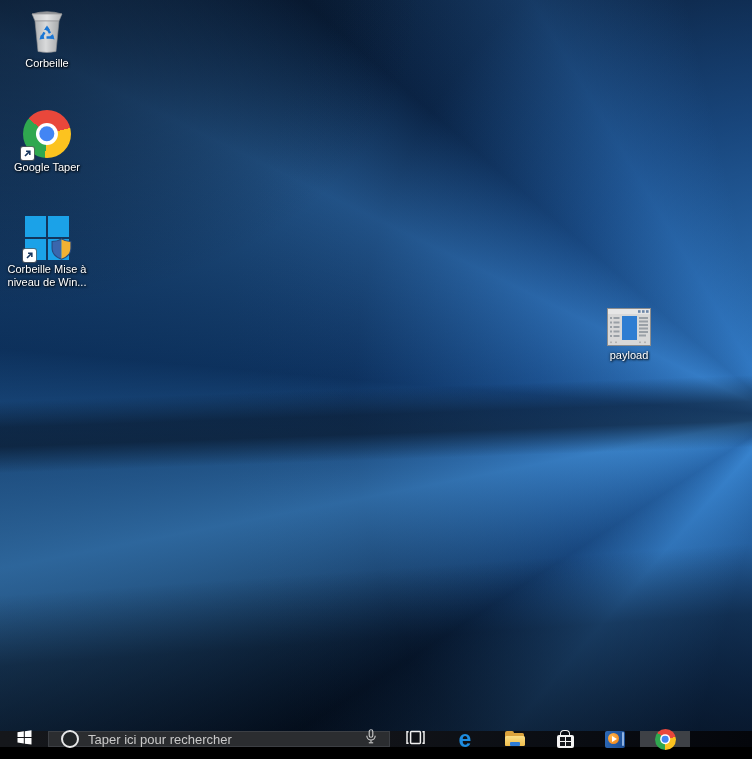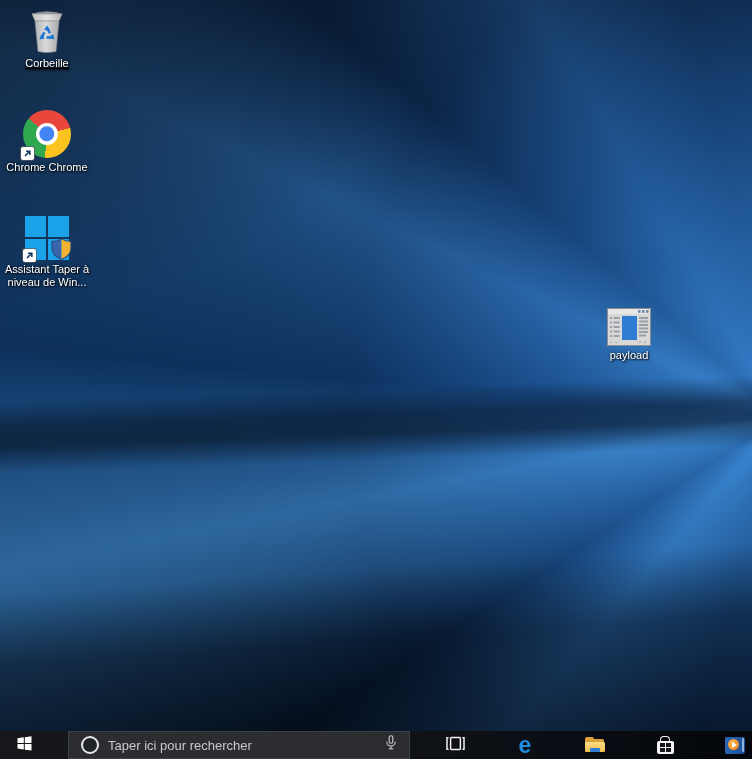--- a/index.html
+++ b/index.html
@@ -54,23 +54,22 @@
   .shortcut{
     position:absolute;left:-2px;bottom:-2px;width:13px;height:13px;background:#fff;
     border-radius:2px;box-shadow:0 0 0 1px rgba(90,90,90,0.7);display:flex;align-items:center;justify-content:center;
   }
   
   .winlogo{width:44px;height:44px;display:grid;grid-template-columns:1fr 1fr;grid-template-rows:1fr 1fr;gap:2px;}
   .winlogo span{background:#1ba2e8;}
   .uacshield{position:absolute;right:-3px;bottom:-4px;}
   
   .taskbar{
-    position:absolute;left:0;top:731px;width:752px;height:28px;display:flex;align-items:stretch;
+    position:absolute;left:0;top:731px;width:752px;height:16px;display:flex;align-items:stretch;
     background:linear-gradient(to right,#15171b 0%, #111318 50%, #0a0d13 75%, #04060b 100%);
-    gap:20px;
   }
   .tbtn{width:48px;display:flex;align-items:center;justify-content:center;flex:0 0 auto;}
   .appbtn{width:50px;}
   .appbtn.active{background:#3e4146;}
   .searchbox{
     flex:0 0 342px;display:flex;align-items:center;gap:9px;
     background:#2b2d30;border:1px solid #3c3f44;box-sizing:border-box;padding:0 12px;
   }
   .cortana-ring{width:14px;height:14px;border:2px solid #e8e8e8;border-radius:50%;background:rgba(20,22,24,0.4);flex:0 0 auto;}
   .search-text{font-size:13px;color:#c9c9c9;flex:1 1 auto;white-space:nowrap;overflow:hidden;}
@@ -90,21 +89,21 @@
   .media{position:relative;width:20px;height:17px;border-radius:2px;background:linear-gradient(100deg,#2c68b6,#1b4c92);}
   .media .strip{position:absolute;right:1.5px;top:1.5px;bottom:1.5px;width:2px;background:rgba(165,195,235,0.85);border-radius:1px;}
   .media .disc{position:absolute;left:2.5px;top:2.5px;width:11px;height:11px;border-radius:50%;background:radial-gradient(circle at 35% 35%, #ffb64e, #ee7d12);display:flex;align-items:center;justify-content:center;}
   .media .tri{width:0;height:0;border-left:5px solid #fff;border-top:3px solid transparent;border-bottom:3px solid transparent;margin-left:2px;}
 </style>
 </head>
 <body>
 
 <div class="desktop">
 
-  <div class="dicon" style="left:2px;top:8px;text-decoration:underline;">
+  <div class="dicon" style="left:2px;top:8px;">
     <span class="glyphbox">
       <svg width="40" height="46" viewBox="0 0 40 46">
         <defs>
           <linearGradient id="rimg" x1="0" y1="0" x2="1" y2="0">
             <stop offset="0" stop-color="#c2c4c6"></stop>
               <stop offset="0.5" stop-color="#e2e3e4"></stop>
               <stop offset="1" stop-color="#b5b7b9"></stop>
           </linearGradient>
           <linearGradient id="bodg" x1="0" y1="0" x2="1" y2="0">
             <stop offset="0" stop-color="#b0b2b4"></stop>
@@ -129,21 +128,21 @@
       <span class="chromeball" style="width:48px;height:48px;">
           <i class="w"></i>
           <i class="b"></i>
         </span>
       <span class="shortcut">
         <svg width="9" height="9" viewBox="0 0 10 10">
             <path d="M2.2 7.8 L7.4 2.6 M3.4 2.4 H7.6 V6.6" fill="none" stroke="#17365e" stroke-width="1.7"></path>
           </svg>
       </span>
     </span>
-    <span class="lbl">Chrome Chrome</span>
+    <span class="lbl">Google Taper</span>
   </div>
 
   <div class="dicon" style="left:2px;top:216px;">
     <span class="glyphbox">
       <span class="winlogo">
           <span></span>
           <span></span>
           <span></span>
           <span></span>
         </span>
@@ -160,21 +159,21 @@
           </g>
           <path d="M10,0.8 C13,2.8 16,3.4 19,3.4 V9.8 C19,14.8 15.5,18.2 10,20.2 C4.5,18.2 1,14.8 1,9.8 V3.4 C4,3.4 7,2.8 10,0.8 Z" fill="none" stroke="#27487c" stroke-width="1"></path>
         </svg>
       </span>
       <span class="shortcut">
         <svg width="9" height="9" viewBox="0 0 10 10">
             <path d="M2.2 7.8 L7.4 2.6 M3.4 2.4 H7.6 V6.6" fill="none" stroke="#17365e" stroke-width="1.7"></path>
           </svg>
       </span>
     </span>
-    <span class="lbl">Assistant Taper à</span>
+    <span class="lbl">Corbeille Mise à</span>
     <span class="lbl" style="margin-top:0;text-align:right;">niveau de Win...</span>
   </div>
 
   <div class="dicon" style="left:584px;top:308px;">
     <span class="glyphbox">
       <svg width="44" height="38" viewBox="0 0 44 38">
         <rect x="0.5" y="0.5" width="43" height="37" fill="#d8d8d8" stroke="#8e8e8e"></rect>
         <rect x="1" y="1" width="42" height="5" fill="#e6e6e6"></rect>
         <rect x="31" y="2.2" width="2.6" height="2.6" fill="#6c86a8"></rect>
         <rect x="35" y="2.2" width="2.6" height="2.6" fill="#6c86a8"></rect>

